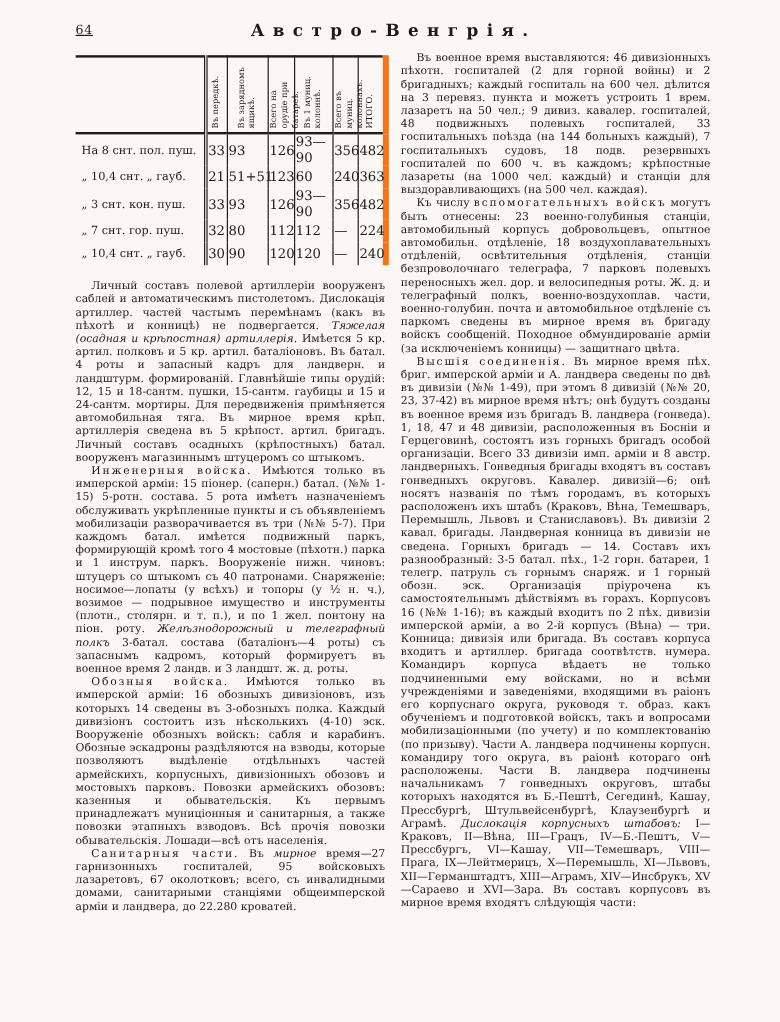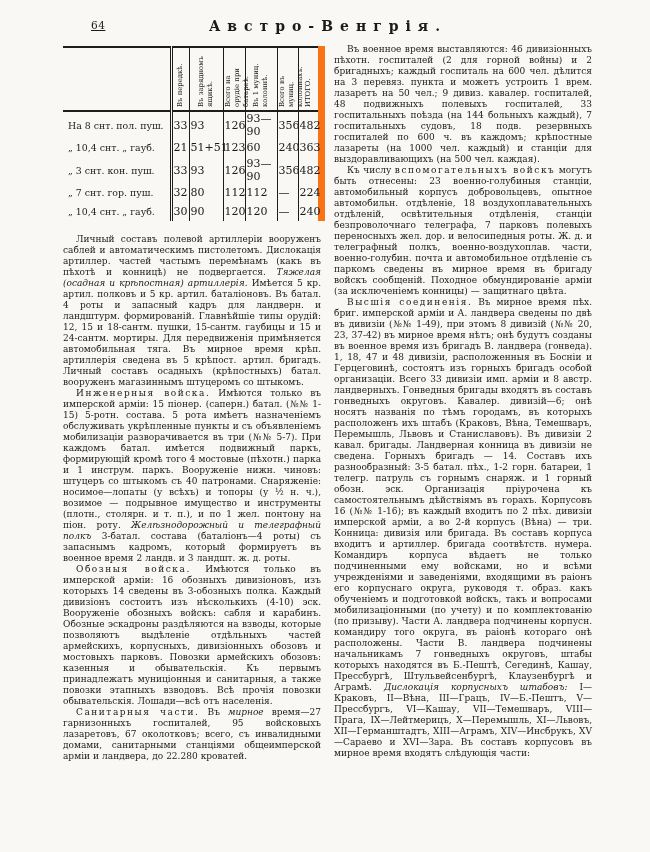--- a/index.html
+++ b/index.html
@@ -5,38 +5,38 @@
   html,body{margin:0;padding:0;}
   body{
     width:650px;height:852px;
     background:#f9f8f4;
     color:#1b1b1b;
     font-family:"DejaVu Serif", serif;
     overflow:hidden;
   }
   .page{padding:16px 57px 0 63px;}
   .page-header{position:relative;height:20px;margin-bottom:8px;}
-  .pagenum{position:absolute;left:28px;top:3px;font-size:10.5px;letter-spacing:.05em;text-decoration:underline;}
+  .pagenum{position:absolute;left:0;top:3px;font-size:10.5px;letter-spacing:.05em;text-decoration:underline;}
   .title{display:block;text-align:center;font-weight:bold;font-size:14px;letter-spacing:.5em;padding-top:2px;}
   .columns{display:flex;gap:13px;}
   .col{width:258px;}
 
   
   table.arty{border-collapse:collapse;width:100%;margin:2px 0 13px 0;border-top:2px solid #1d1d1d;table-layout:fixed;}
   table.arty th{border-bottom:2.5px solid #1d1d1d;vertical-align:bottom;padding:3px 0 3px 0;font-weight:normal;}
   .vh{
     writing-mode:vertical-rl;
     transform:rotate(180deg);
     font-size:6.9px;line-height:1.3;
     height:56px;margin:0 auto;
     white-space:normal;text-align:left;
   }
   table.arty th:nth-child(2),table.arty td:nth-child(2){border-left:3px double #1d1d1d;}
   table.arty th:nth-child(n+3),table.arty td:nth-child(n+3){border-left:1px solid #1d1d1d;margin-left:27px;}
-  table.arty th:last-child,table.arty td:last-child{border-right:7px solid #f97316;}
+  table.arty th:last-child,table.arty td:last-child{border-right:5px solid #f97316;}
   table.arty td{font-size:11px;height:19px;text-align:left;padding:0 2px 0 1px;vertical-align:middle;}
   table.arty td.lbl{text-align:left;padding-left:5px;font-size:9.4px;white-space:nowrap;}
   col.c-label{width:108px;}
   col.c-1{width:18px;} col.c-2{width:34px;} col.c-3{width:22px;}
   col.c-4{width:32px;} col.c-5{width:21px;} col.c-6{width:23px;}
 
   
   .text-block p{margin:0;text-align:justify;text-indent:13px;font-size:9px;line-height:11px;word-spacing:.02em;}
   .i{font-style:italic;}
   .sp{letter-spacing:.17em;}

